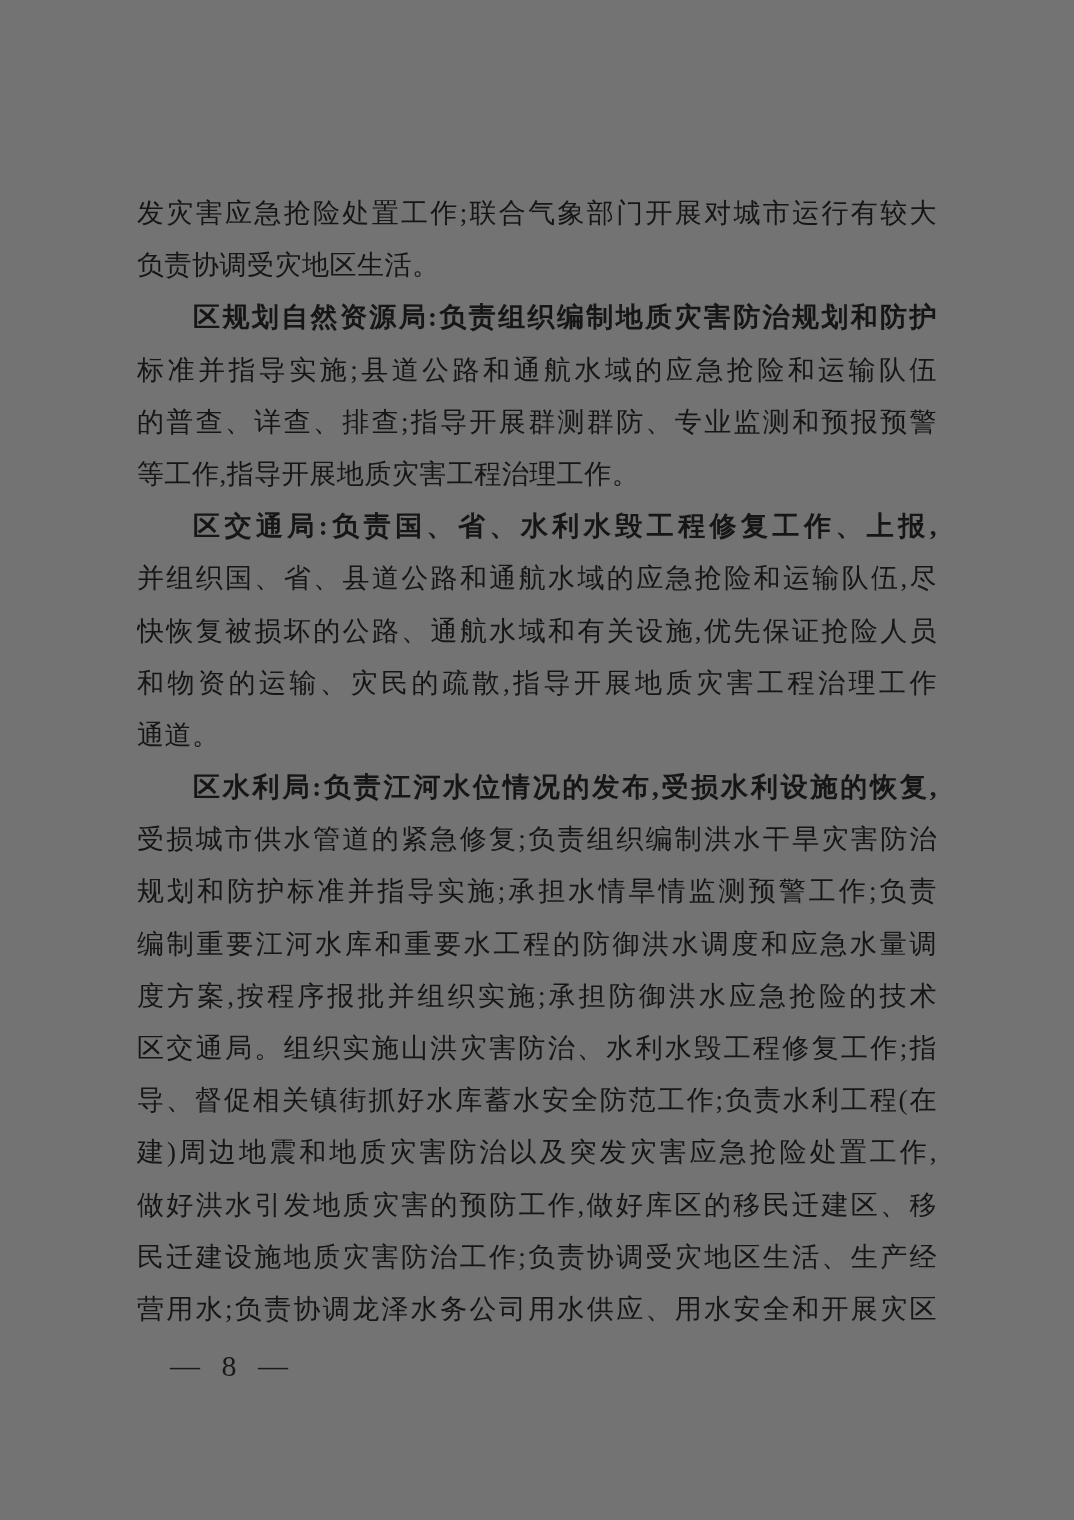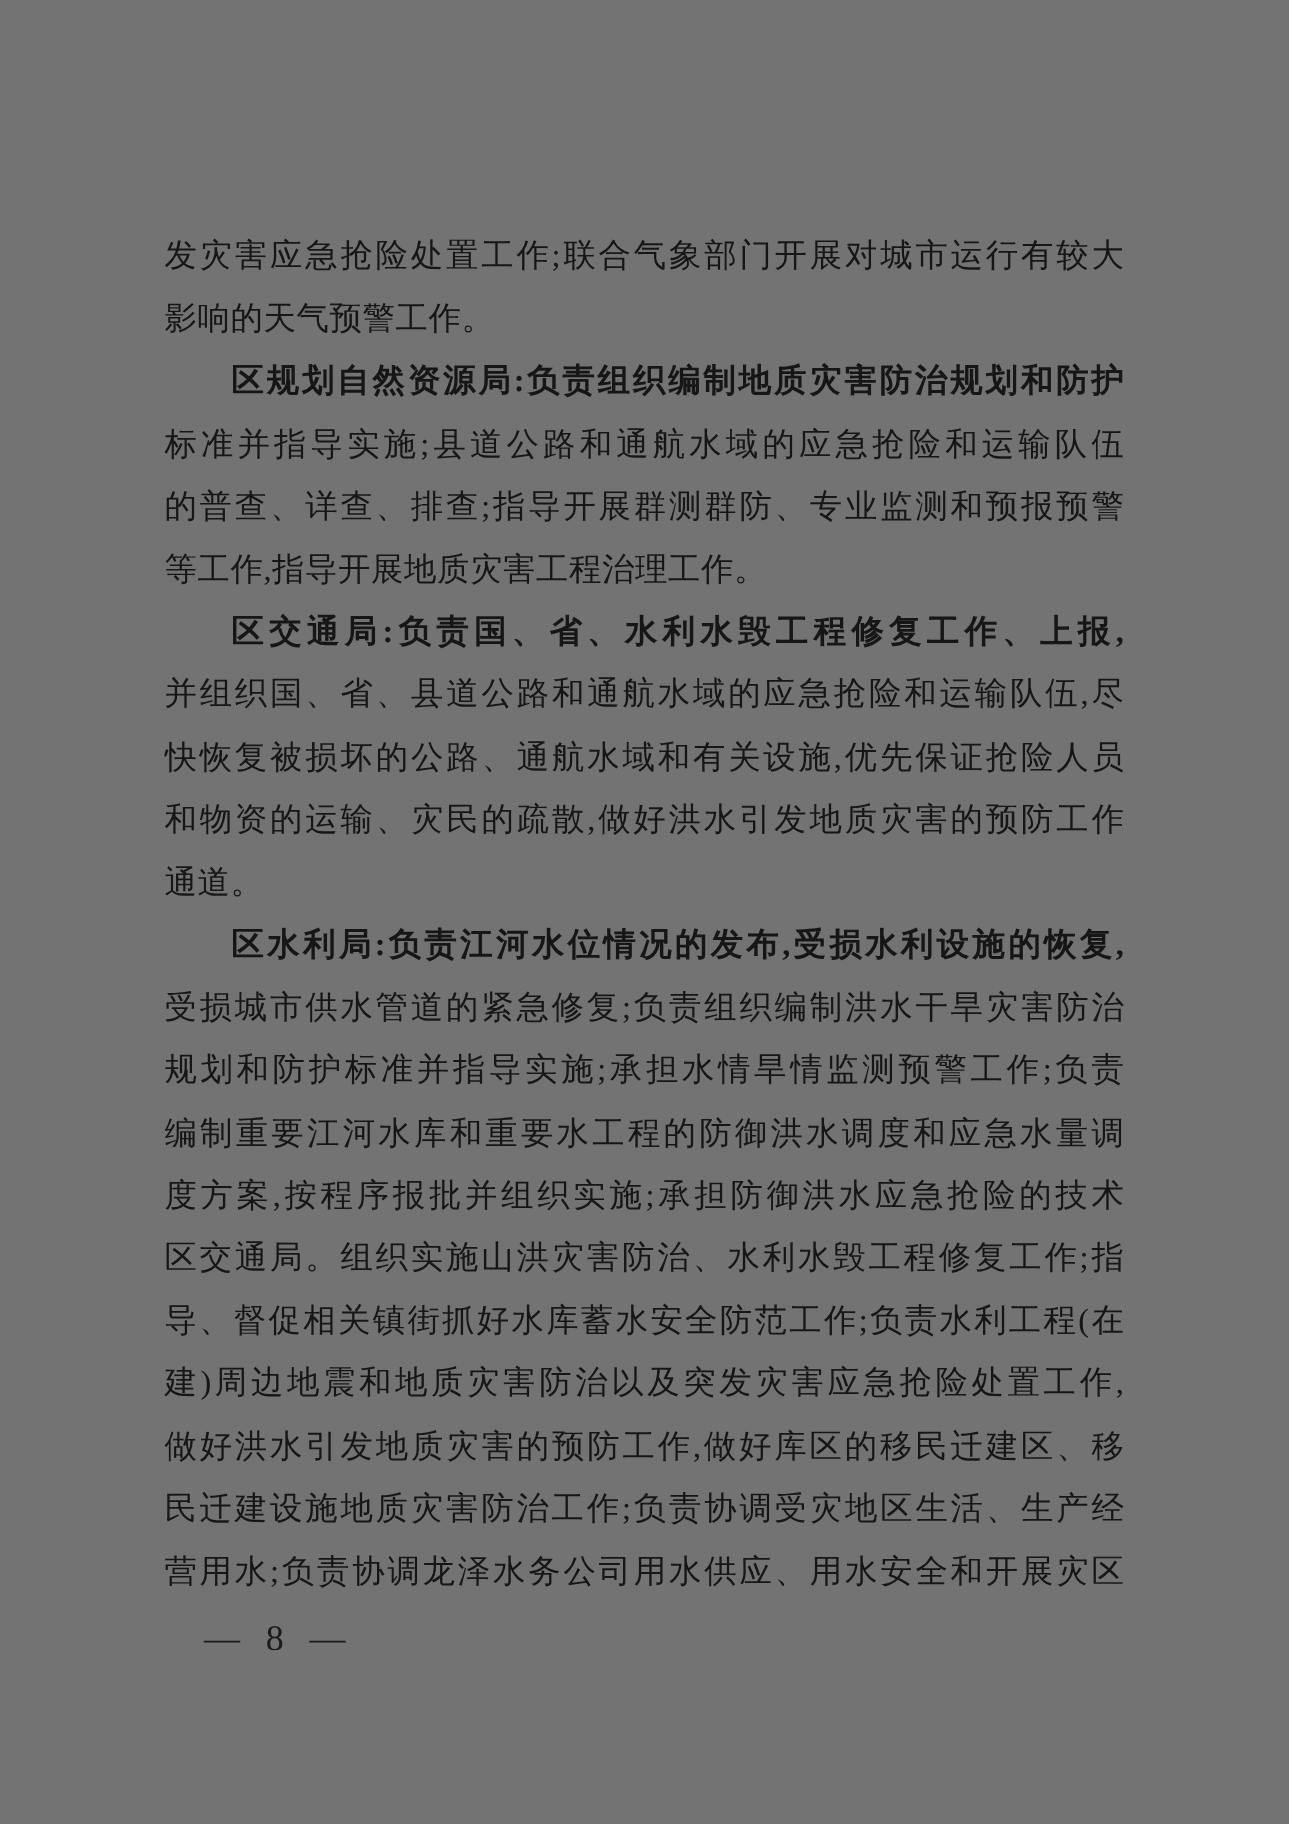--- a/index.html
+++ b/index.html
@@ -49,29 +49,29 @@
     word-spacing: 14px;
     color: #1a1a1a;
   }
 </style>
 </head>
 <body>
 
 <div class="page">
   <div class="body-text">
     <div class="line">发灾害应急抢险处置工作;联合气象部门开展对城市运行有较大</div>
-    <div class="line short">影响的天气预警工作。</div>
+    <div class="line short">负责协调受灾地区生活。</div>
     <div class="line indent">区规划自然资源局:负责组织编制地质灾害防治规划和防护</div>
     <div class="line">标准并指导实施;县道公路和通航水域的应急抢险和运输队伍</div>
     <div class="line">的普查、详查、排查;指导开展群测群防、专业监测和预报预警</div>
     <div class="line short">等工作,指导开展地质灾害工程治理工作。</div>
     <div class="line indent">区交通局:负责国、省、水利水毁工程修复工作、上报,</div>
     <div class="line">并组织国、省、县道公路和通航水域的应急抢险和运输队伍,尽</div>
     <div class="line">快恢复被损坏的公路、通航水域和有关设施,优先保证抢险人员</div>
-    <div class="line">和物资的运输、灾民的疏散,做好洪水引发地质灾害的预防工作</div>
+    <div class="line">和物资的运输、灾民的疏散,指导开展地质灾害工程治理工作</div>
     <div class="line short">通道。</div>
     <div class="line indent">区水利局:负责江河水位情况的发布,受损水利设施的恢复,</div>
     <div class="line">受损城市供水管道的紧急修复;负责组织编制洪水干旱灾害防治</div>
     <div class="line">规划和防护标准并指导实施;承担水情旱情监测预警工作;负责</div>
     <div class="line">编制重要江河水库和重要水工程的防御洪水调度和应急水量调</div>
     <div class="line">度方案,按程序报批并组织实施;承担防御洪水应急抢险的技术</div>
     <div class="line">区交通局。组织实施山洪灾害防治、水利水毁工程修复工作;指</div>
     <div class="line">导、督促相关镇街抓好水库蓄水安全防范工作;负责水利工程(在</div>
     <div class="line">建)周边地震和地质灾害防治以及突发灾害应急抢险处置工作,</div>
     <div class="line">做好洪水引发地质灾害的预防工作,做好库区的移民迁建区、移</div>

